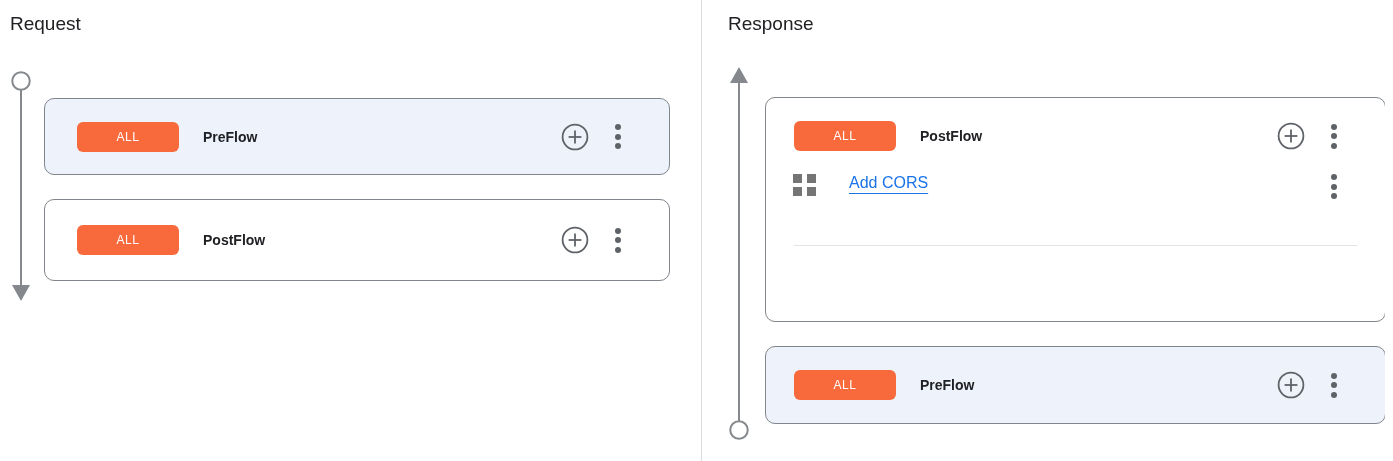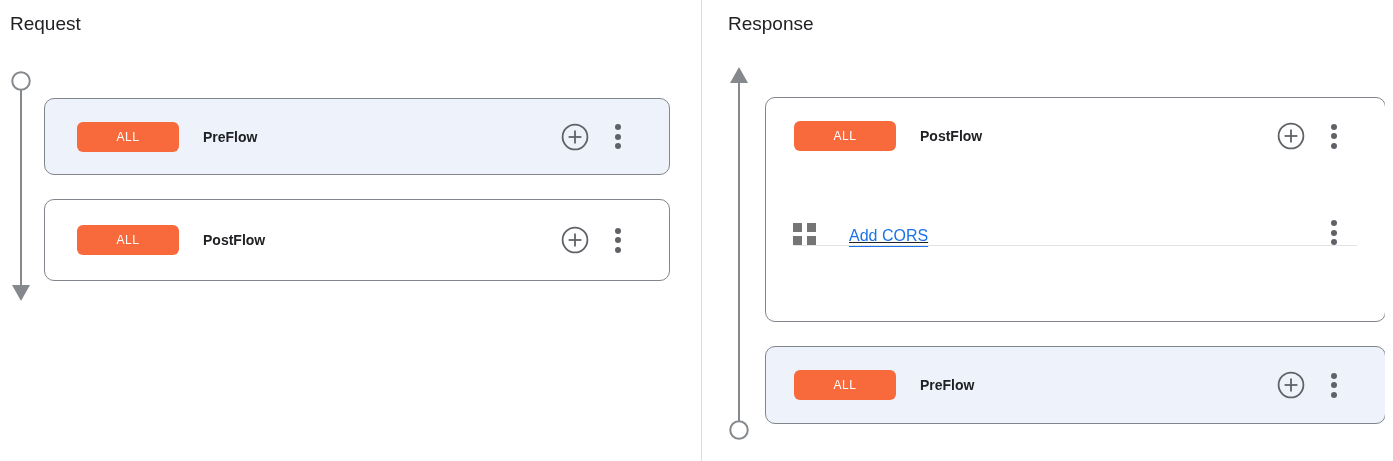--- a/index.html
+++ b/index.html
@@ -64,23 +64,22 @@
   .group-header {
     height: 76px;
     display: flex;
     align-items: center;
     padding: 0 48px 0 28px;
     cursor: pointer;
   }
   .policy-row {
     height: 71px;
     display: flex;
-    align-items: flex-end;
+    align-items: flex-start;
     padding: 0 48px 0 27px;
-    text-decoration: underline;
   }
   .row-divider {
     height: 1px;
     background: #e3e3e3;
     margin: 0 28px;
   }
 
   .badge {
     min-width: 102px;
     height: 30px;

